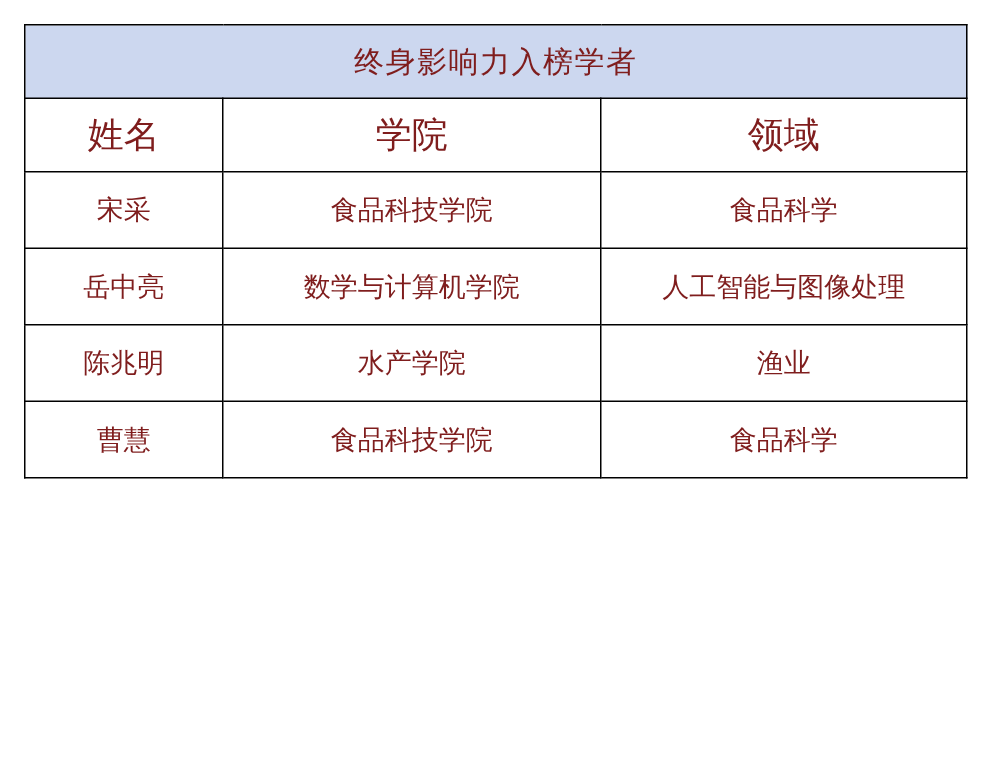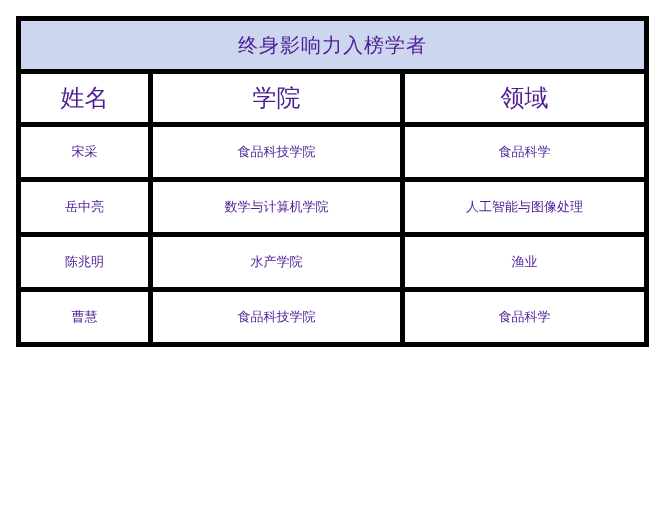--- a/index.html
+++ b/index.html
@@ -19,43 +19,43 @@
   }
   table.scholars {
     position: absolute;
     left: 16px;
     top: 16px;
     width: 628px;
     border-collapse: collapse;
     table-layout: fixed;
   }
   table.scholars td, table.scholars th {
-    border: 5px solid #000000;
+    border: 1px solid #000000;
     text-align: center;
     vertical-align: middle;
-    color: #4c1d95;
+    color: #7f1d1d;
     font-weight: normal;
     padding: 0;
   }
   .title-row td {
     background: #ccd7ef;
     height: 48px;
     font-size: 20px;
     font-weight: bold;
     letter-spacing: 1px;
   }
   .head-row td {
     height: 48px;
     font-size: 24px;
     font-weight: bold;
     background: #ffffff;
   }
   .body-row td {
     height: 50px;
-    font-size: 13px;
+    font-size: 18px;
     background: #ffffff;
   }
   .col-name   { width: 132px; }
   .col-school { width: 252px; }
   .col-field  { width: 244px; }
 </style>
 </head>
 <body>
 
 <div class="page">

